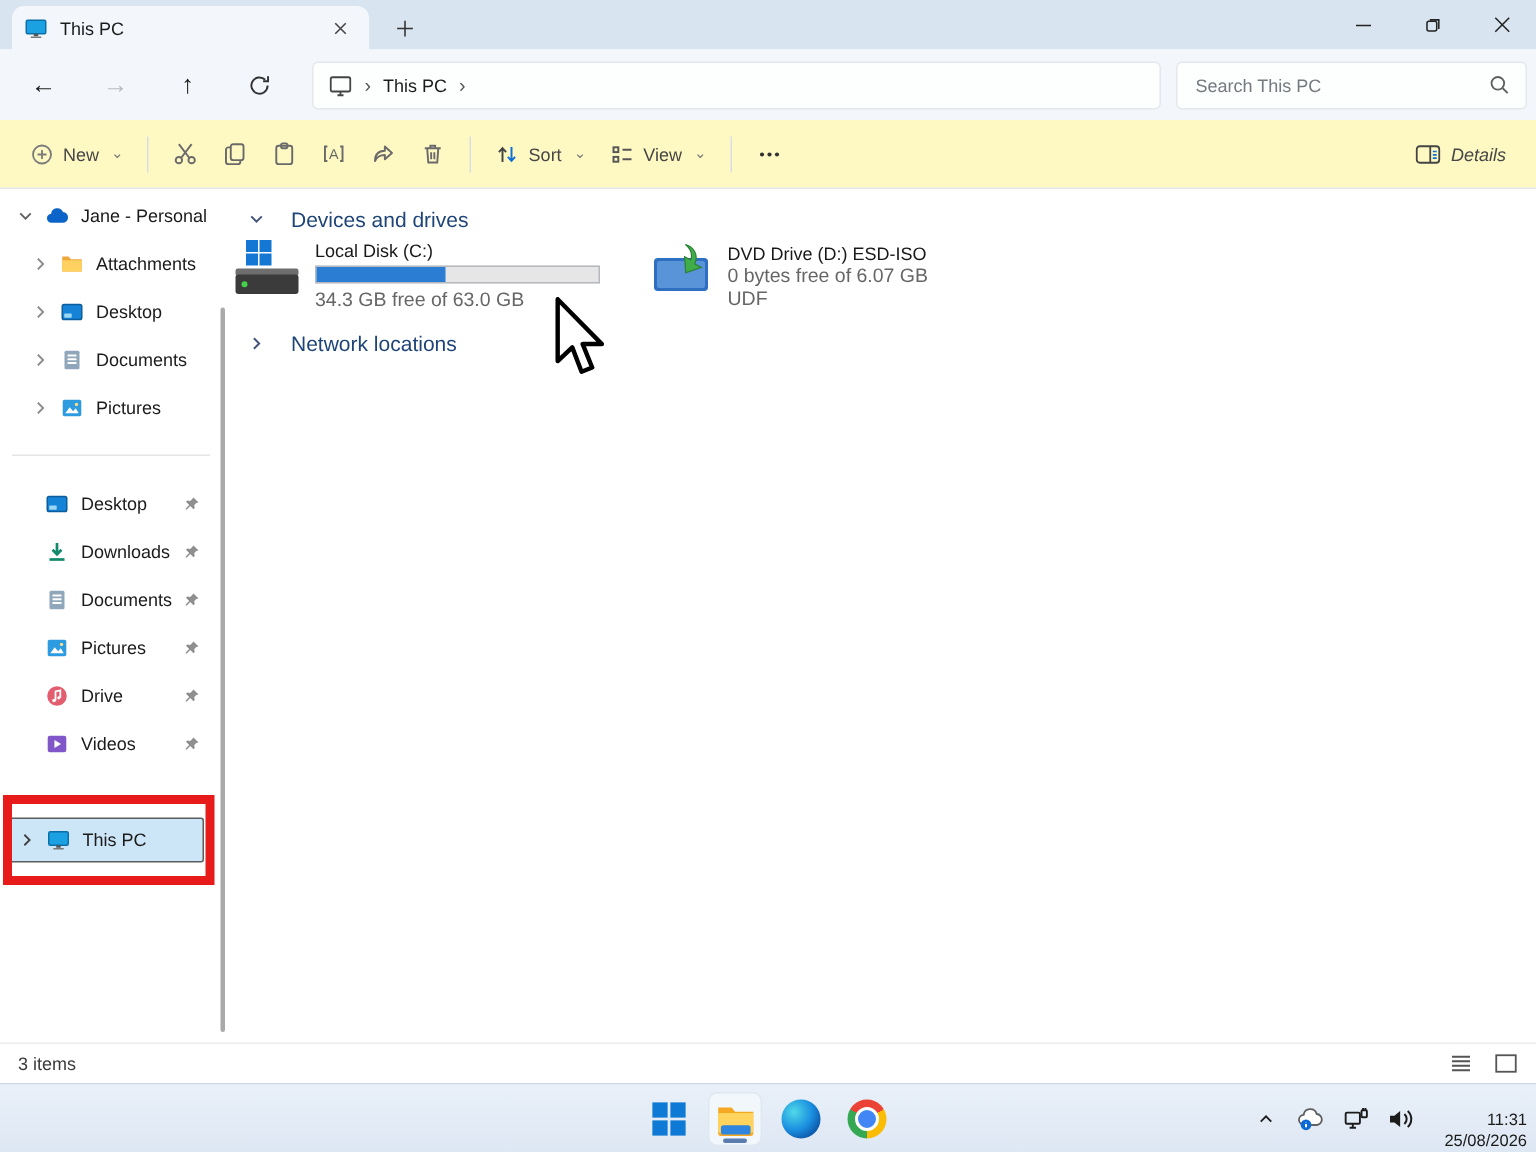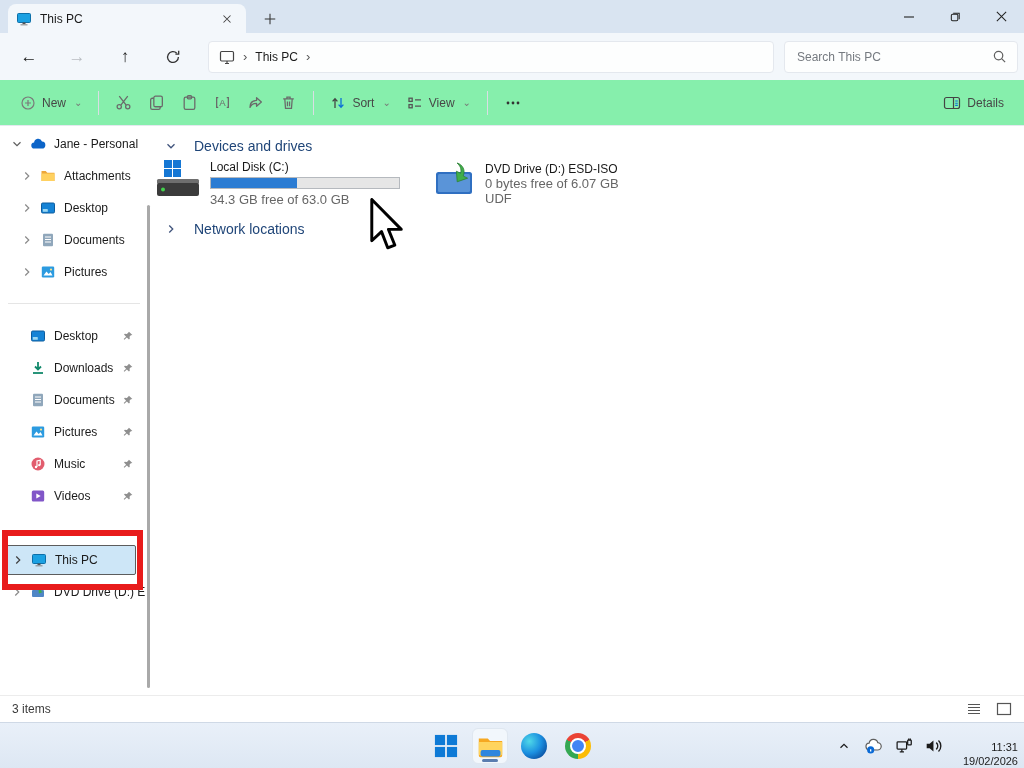--- a/index.html
+++ b/index.html
@@ -21,25 +21,25 @@
   .navbtn.disabled{color:#b9bdc2;}
   .nav-group{display:flex;align-items:center;margin-left:12px;gap:14px;}
   .addressbar{margin-left:18px;width:566px;height:32px;background:#fdfefe;border:1px solid #e4e8ee;border-radius:4px;display:flex;align-items:center;padding:0 10px;box-sizing:border-box;gap:8px;}
   .crumb-text{font-size:12px;color:#1b1b1b;}
   .crumb-chev{font-size:13px;color:#555;}
   .searchbox{margin-left:10px;width:234px;height:32px;background:#fdfefe;border:1px solid #e4e8ee;border-radius:4px;display:flex;align-items:center;padding:0 10px;box-sizing:border-box;}
   .searchbox input{border:none;outline:none;background:transparent;flex:1;font-size:12px;color:#1b1b1b;font-family:inherit;}
   .searchbox input::placeholder{color:#757a80;}
 
   
-  .toolbar{position:absolute;left:0;top:80px;width:1024px;height:46px;background:#86efac;border-bottom:1px solid #e4e9ef;display:flex;align-items:center;padding:0 12px;box-sizing:border-box;}
+  .toolbar{position:absolute;left:0;top:80px;width:1024px;height:46px;background:#fef9c3;border-bottom:1px solid #e4e9ef;display:flex;align-items:center;padding:0 12px;box-sizing:border-box;}
   .tbtn{display:flex;align-items:center;gap:6px;padding:6px 8px;border-radius:4px;color:#474747;font-size:12px;}
   .tsep{width:1px;height:24px;background:#d9dee4;margin:0 8px;}
   .ticon{display:flex;align-items:center;justify-content:center;}
-  .tb-right{margin-left:auto;display:flex;align-items:flex-end;}
+  .tb-right{margin-left:auto;display:flex;align-items:flex-end;font-style:italic;}
   .chev-sm{font-size:10px;color:#777;margin-left:2px;}
 
   
   .sidebar{position:absolute;left:0;top:126px;width:152px;height:569px;background:#fff;}
   .srow{position:absolute;left:0;width:152px;height:30px;display:flex;align-items:center;box-sizing:border-box;}
   .lvl0{padding-left:10px;}
   .lvl1{padding-left:20px;}
   .chev{width:14px;height:14px;flex:0 0 14px;}
   .chev-spacer{width:14px;flex:0 0 14px;}
   .ic{width:16px;height:16px;flex:0 0 16px;margin-left:6px;}
@@ -349,21 +349,21 @@
         </svg>
     </div>
     <div class="srow lvl0" style="top:323px">
       <span class="chev-spacer"></span>
       <svg class="ic" viewBox="0 0 16 16">
           <circle cx="8" cy="8" r="6.5" fill="#e25d6e"></circle>
           <path d="M7 11V5l3.2-.8v5" stroke="#fff" stroke-width="1.2" fill="none"></path>
           <circle cx="6" cy="11" r="1.2" fill="#fff"></circle>
           <circle cx="9.2" cy="9.2" r="1.1" fill="#fff"></circle>
         </svg>
-      <span class="slabel">Music</span>
+      <span class="slabel">Drive</span>
       <svg class="pin" viewBox="0 0 16 16">
           <path d="M9.8 2l4.2 4.2-1.9.4-1.6 1.6.3 2.5-1 1-2.6-2.6-3 3-.9-.9 3-3L3.7 5.6l1-1 2.5.3 1.6-1.6z" fill="#8f8f8f"></path>
         </svg>
     </div>
     <div class="srow lvl0" style="top:355px">
       <span class="chev-spacer"></span>
       <svg class="ic" viewBox="0 0 16 16">
           <rect x="1.8" y="2.5" width="12.4" height="11" rx="1.5" fill="#8156c8"></rect>
           <path d="M6.3 5.4l4.4 2.6-4.4 2.6z" fill="#fff"></path>
         </svg>
@@ -378,30 +378,20 @@
           <path d="M6 4l4 4-4 4" fill="none" stroke="#3f3f3f" stroke-width="1.4"></path>
         </svg>
       <svg class="ic" viewBox="0 0 16 16">
           <rect x="1.5" y="2.5" width="13" height="9" rx="1" fill="#1ba1e2" stroke="#0d6fa8"></rect>
           <path d="M6.5 11.5h3v1.6h-3z" fill="#555"></path>
           <path d="M4.5 13.4h7v.9h-7z" fill="#777"></path>
         </svg>
       <span class="slabel">This PC</span>
     </div>
 
-    <div class="srow lvl0" style="top:451px">
-      <svg class="chev" viewBox="0 0 16 16">
-          <path d="M6 4l4 4-4 4" fill="none" stroke="#8a8a8a" stroke-width="1.4"></path>
-        </svg>
-      <svg class="ic" viewBox="0 0 16 16">
-          <rect x="2" y="6" width="12" height="7" rx="1" fill="#4f86c6"></rect>
-          <path d="M8.5 2c2.5.6 3.6 3 2.6 5.2l1.8.9-4 1.4-.3-4.1 1.6.8C10.7 4.6 10 3 8.5 2z" fill="#3fae49"></path>
-        </svg>
-      <span class="slabel">DVD Drive (D:) E</span>
-    </div>
 
 
     <div class="sb-scroll"></div>
     <div class="redbox"></div>
   </div>
 
   <div class="main">
 
     <div class="grouphdr" style="left:12px;top:12px">
       <svg width="14" height="14" viewBox="0 0 16 16">
@@ -519,18 +509,18 @@
           </svg>
         </span>
       <span class="tray-ic">
           <svg width="18" height="16" viewBox="0 0 16 14">
             <path d="M1.5 5v4h2.6l3.4 2.8V2.2L4.1 5z" fill="#1b1b1b"></path>
             <path d="M10 4a4 4 0 010 6M12 2.2a6.6 6.6 0 010 9.6" stroke="#1b1b1b" stroke-width="1.2" fill="none"></path>
           </svg>
         </span>
       <div class="tray-clock">
         <div>11:31</div>
-        <div>19/02/2026</div>
+        <div>25/08/2026</div>
       </div>
     </div>
   </div>
 
 </div>
 
 </body></html>

